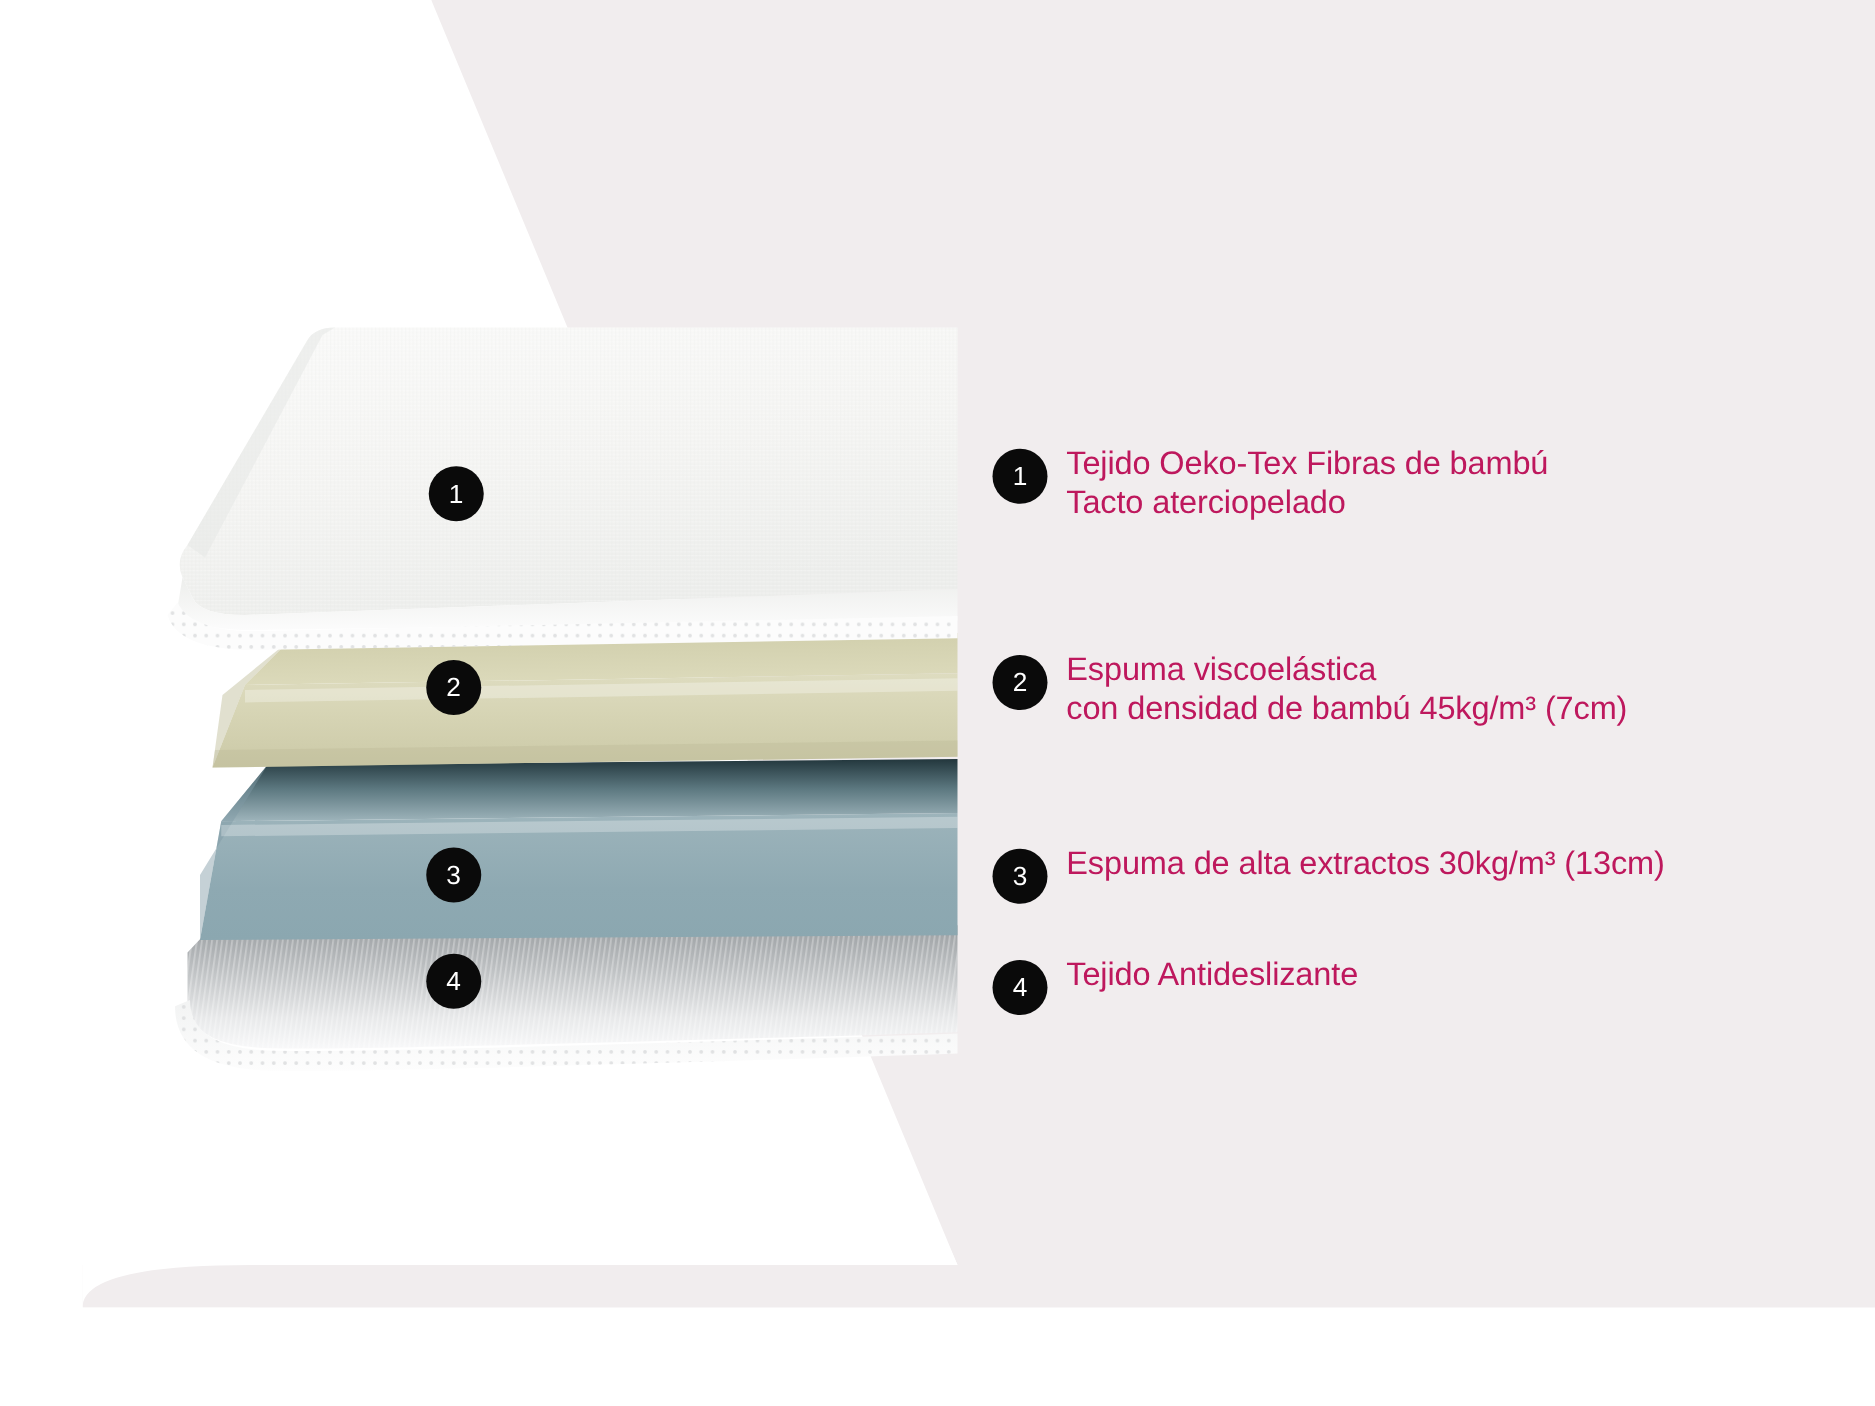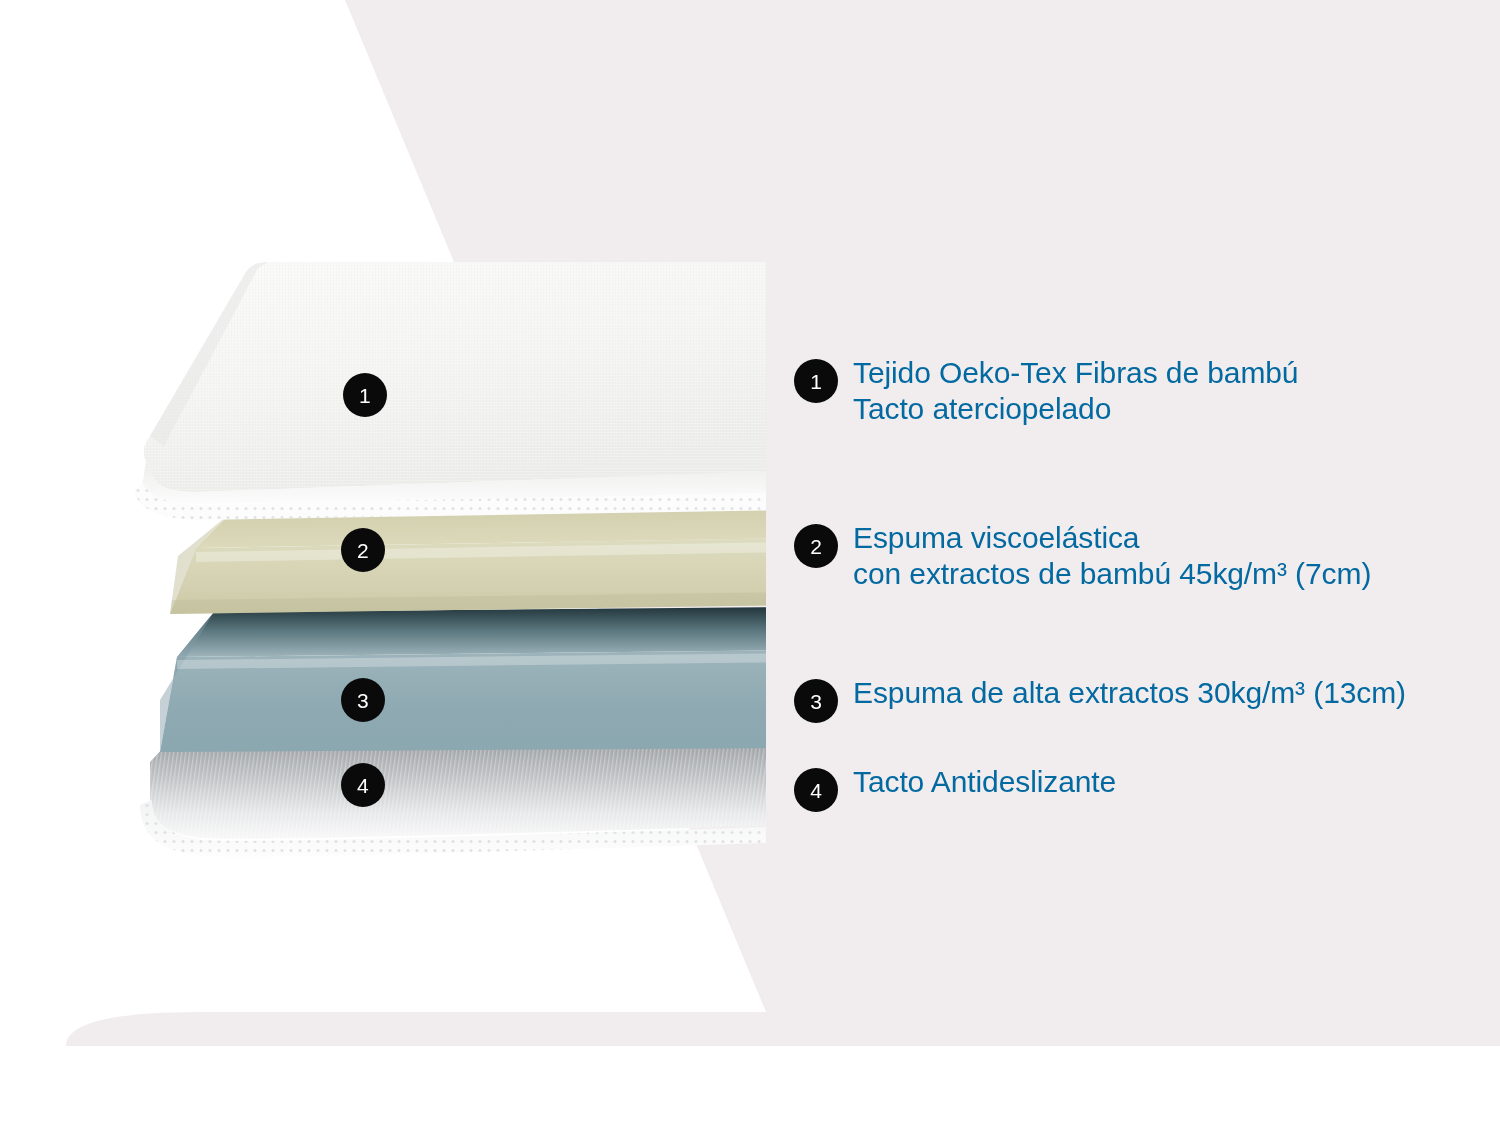--- a/index.html
+++ b/index.html
@@ -81,22 +81,22 @@
     color: #ffffff;
     display: flex;
     align-items: center;
     justify-content: center;
     font-size: 21px;
     line-height: 1;
     margin-top: 2px;
   }
   .legend-text {
     margin-left: 59px;
-    color: #0369a1;
-    font-size: 30px;
+    color: #be185d;
+    font-size: 26px;
     line-height: 1.21;
     letter-spacing: -0.1px;
     white-space: pre-line;
   }
   .legend-row.r1 { top: 0px; }
   .legend-row.r2 { top: 165px; }
   .legend-row.r3 { top: 320px; }
   .legend-row.r4 { top: 409px; }
   .legend-row .legend-badge { position: absolute; left: 0; top: 2px; }
 </style>
@@ -267,28 +267,28 @@
 
     <div class="legend-row r1">
       <div class="legend-badge">1</div>
       <div class="legend-text">Tejido Oeko-Tex Fibras de bambú
 Tacto aterciopelado</div>
     </div>
 
     <div class="legend-row r2">
       <div class="legend-badge">2</div>
       <div class="legend-text">Espuma viscoelástica
-con extractos de bambú 45kg/m³ (7cm)</div>
+con densidad de bambú 45kg/m³ (7cm)</div>
     </div>
 
     <div class="legend-row r3">
       <div class="legend-badge">3</div>
       <div class="legend-text">Espuma de alta extractos 30kg/m³ (13cm)</div>
     </div>
 
     <div class="legend-row r4">
       <div class="legend-badge">4</div>
-      <div class="legend-text">Tacto Antideslizante</div>
+      <div class="legend-text">Tejido Antideslizante</div>
     </div>
 
   </div>
 
 </div>
 
 </body></html>

